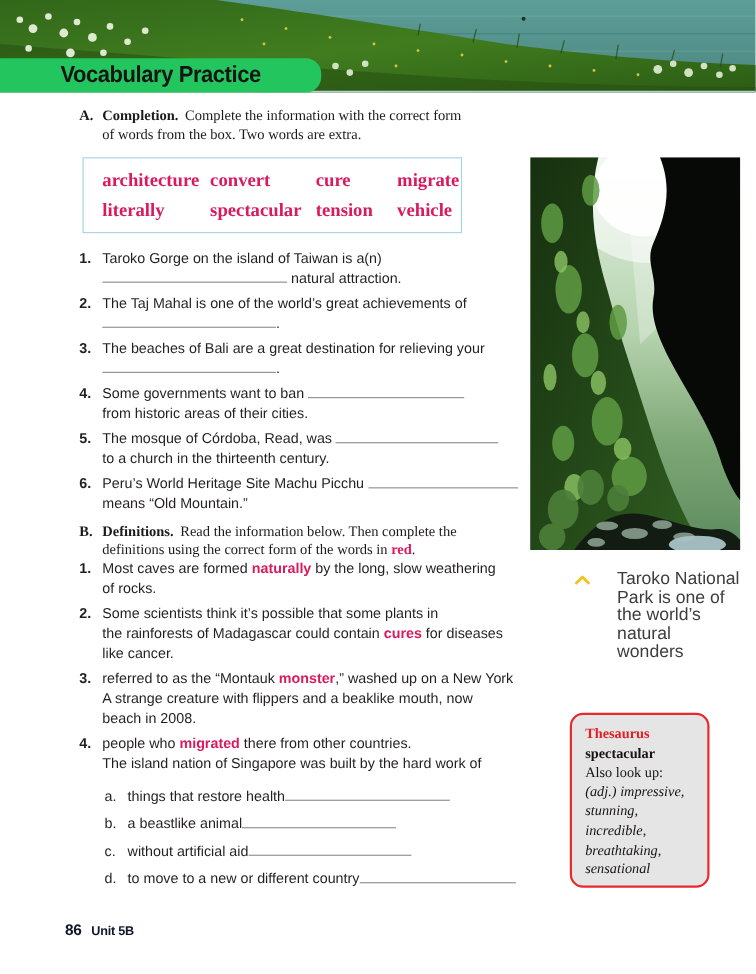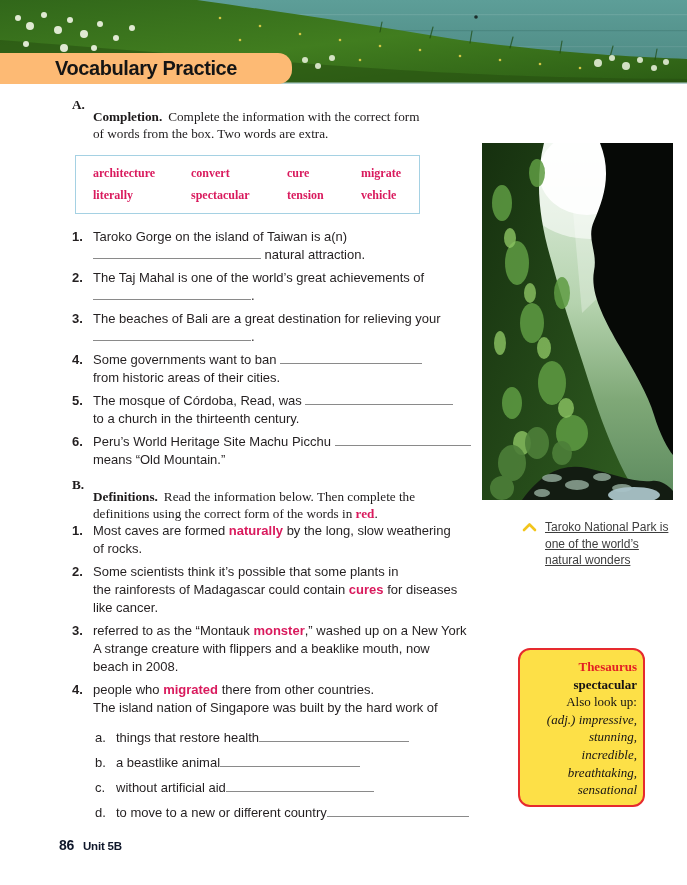--- a/index.html
+++ b/index.html
@@ -5,62 +5,62 @@
   html,body{margin:0;padding:0;}
   body{
     width:687px;height:885px;position:relative;background:#ffffff;
     font-family:"Liberation Sans",sans-serif;color:#231f20;overflow:hidden;
   }
   
   .banner{position:absolute;left:0;top:0;width:687px;height:84px;}
   .banner svg{display:block;}
   .ribbon{
     position:absolute;left:0;top:53px;width:292px;height:31px;
-    background:#fdba74;border-radius:0 14px 14px 0;
+    background:#22c55e;border-radius:0 14px 14px 0;
     display:flex;align-items:center;justify-content:center;
   }
   .ribbon-title{
     font-family:"Liberation Sans",sans-serif;font-weight:bold;font-size:20px;
     letter-spacing:-0.4px;color:#151515;transform:scaleY(1.05);
   }
   
   .left-col{position:absolute;left:72px;top:97px;width:400px;}
   .sec-head{display:flex;font-family:"Liberation Serif",serif;font-size:13.2px;line-height:16.5px;color:#1d1a1b;}
   .sec-label{width:21px;font-weight:bold;flex:none;}
-  .sec-text{white-space:nowrap;margin-top:12px;}
+  .sec-text{white-space:nowrap;}
   .sec-title{font-weight:bold;margin-right:6px;}
   .sec-text .line:first-child{display:inline;}
   .word-box{
     margin:13px 0 14px 3px;width:345px;box-sizing:border-box;
     border:1.6px solid #a5d1e3;padding:10px 0 10px 17px;
     display:grid;grid-template-columns:98px 96px 74px auto;row-gap:7px;
-    font-family:"Liberation Serif",serif;font-weight:bold;font-size:12px;color:#d91a5d;
+    font-family:"Liberation Serif",serif;font-weight:bold;font-size:17px;color:#d91a5d;
   }
   .items{margin:0;}
   .item{display:flex;font-size:13px;line-height:18px;margin-bottom:5px;}
   .item-num{width:21px;font-weight:bold;flex:none;}
   .item-lines{white-space:nowrap;}
   .line{white-space:nowrap;}
   .red-word{color:#d91a5d;font-weight:bold;text-align:center;}
   .blank{display:inline-block;height:12px;border-bottom:1.2px solid #8a8a8a;}
   .sec-b{margin-top:8px;}
   .sub-items{margin:12px 0 0 23px;}
   .sub-row{display:flex;font-size:13px;line-height:18px;margin-bottom:7px;align-items:baseline;}
   .sub-label{width:21px;flex:none;}
   
   .photo{position:absolute;left:482px;top:143px;width:191px;height:357px;}
   .photo svg{display:block;}
-  .caption{position:absolute;left:522px;top:519px;width:152px;display:flex;gap:8px;
-    font-size:12px;line-height:16.5px;color:#3d3d3d;text-decoration:underline;}
+  .caption{position:absolute;left:522px;top:519px;width:152px;display:flex;gap:24px;
+    font-size:16px;line-height:16.5px;color:#3d3d3d;}
   .caret{flex:none;margin-top:3px;}
   .thesaurus{
     position:absolute;left:518px;top:648px;width:127px;height:159px;box-sizing:border-box;
-    background:#fde047;border:2.5px solid #e62a2e;border-radius:12px;
+    background:#e5e5e5;border:2.5px solid #e62a2e;border-radius:12px;
     padding:8px 6px 6px 12px;font-family:"Liberation Serif",serif;
-    font-size:13px;line-height:17.6px;color:#161314;text-align:right;
+    font-size:13px;line-height:17.6px;color:#161314;
   }
   .th-title{color:#e31e23;font-weight:bold;}
   .th-word{font-weight:bold;}
   .th-syn{font-style:italic;}
   
   .footer{position:absolute;left:59px;top:837px;display:flex;align-items:baseline;gap:9px;color:#0f172a;}
   .footer-num{font-weight:bold;font-size:14px;letter-spacing:-0.3px;}
   .footer-unit{font-weight:bold;font-size:11.5px;letter-spacing:-0.2px;}
 </style>
 </head>

